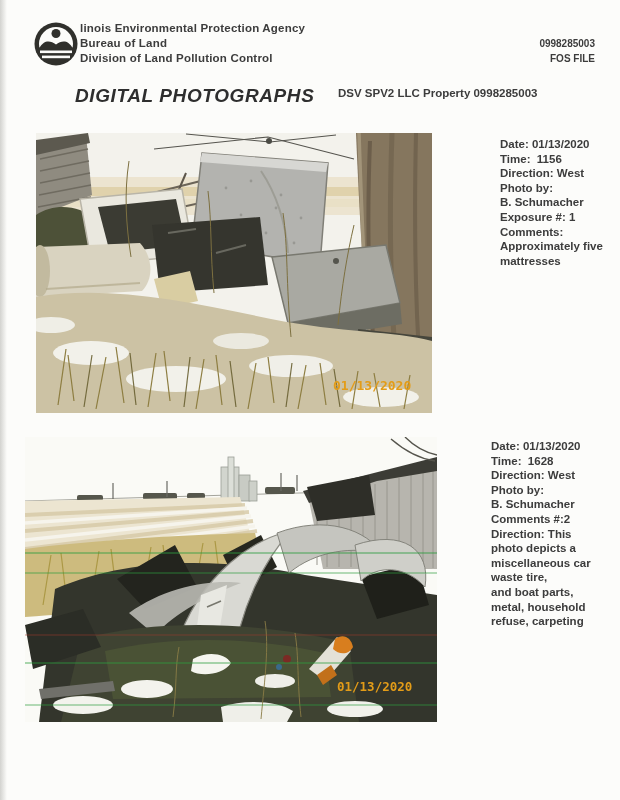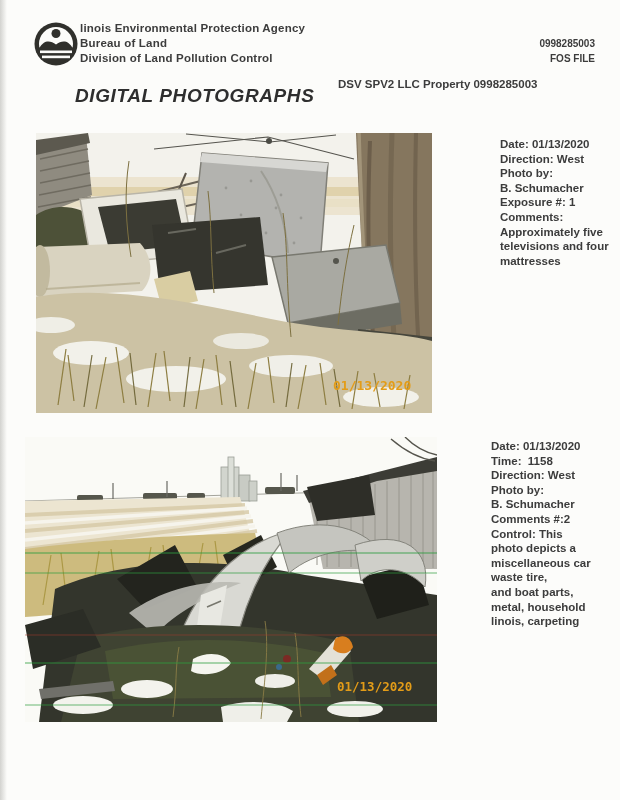--- a/index.html
+++ b/index.html
@@ -27,21 +27,21 @@
     position:absolute;right:25px;top:36px;width:160px;
     font-size:10px;font-weight:600;line-height:15px;text-align:right;color:#3c3c3c;
   }
   .doc-title{
     position:absolute;left:75px;top:85px;
     font-size:19px;font-weight:bold;font-style:italic;letter-spacing:0.6px;color:#2e2e2e;
     white-space:pre;
     text-align:center;
   }
   .property-label{
-    position:absolute;left:338px;top:78px;
+    position:absolute;left:338px;top:87px;
     font-size:11.5px;font-weight:600;color:#3c3c3c;white-space:pre;
   }
   .photo{position:absolute;display:block;}
   .photo-1{left:36px;top:133px;width:396px;height:280px;}
   .photo-2{left:25px;top:437px;width:412px;height:285px;}
   .caption{
     position:absolute;width:150px;
     font-size:11.5px;font-weight:600;line-height:14.6px;color:#3c3c3c;
   }
   .caption div{white-space:pre;padding-left:44px;}
@@ -184,27 +184,27 @@
       <path d="M95,124 C90,92 88,60 93,28"></path>
       <path d="M255,204 C250,152 252,112 247,80"></path>
       <path d="M302,192 C306,152 311,122 318,92"></path>
       <path d="M178,160 C174,120 176,90 172,58"></path>
     </g>
     <text class="ts" x="297" y="257" font-size="13" fill="#e39c18">01/13/2020</text>
   </svg>
 
   <div class="caption caption-1">
     <div>Date: 01/13/2020</div>
+    <div>Time:  1156</div>
     <div>Direction: West</div>
     <div>Photo by:</div>
     <div>B. Schumacher</div>
     <div>Exposure #: 1</div>
     <div>Comments:</div>
     <div>Approximately five</div>
-    <div>televisions and four</div>
     <div>mattresses</div>
   </div>
 
   <svg class="photo photo-2" viewBox="0 0 412 285" preserveAspectRatio="none">
     <rect width="412" height="285" fill="#fafaf6"></rect>
 
     <path d="M0,64 L412,52" stroke="#6a6a60" stroke-width="1" fill="none" opacity="0.6"></path>
     <g fill="#55564c">
       <rect x="52" y="58" width="26" height="6" rx="2"></rect>
         <rect x="118" y="56" width="34" height="7" rx="2"></rect>
@@ -298,26 +298,26 @@
       <path d="M0,136 L412,136" stroke="#2e9e40" opacity="0.7"></path>
       <path d="M0,198 L412,198" stroke="#a23a2e" opacity="0.55"></path>
       <path d="M0,226 L412,226" stroke="#2e9e40" opacity="0.8"></path>
       <path d="M0,268 L412,268" stroke="#2e9e40" opacity="0.7"></path>
     </g>
     <text class="ts" x="312" y="254" font-size="12.5" fill="#e39c18">01/13/2020</text>
   </svg>
 
   <div class="caption caption-2">
     <div>Date: 01/13/2020</div>
-    <div>Time:  1158</div>
+    <div>Time:  1628</div>
     <div>Direction: West</div>
     <div>Photo by:</div>
     <div>B. Schumacher</div>
     <div>Comments #:2</div>
-    <div>Control: This</div>
+    <div>Direction: This</div>
     <div>photo depicts a</div>
     <div>miscellaneous car</div>
     <div>waste tire,</div>
     <div>and boat parts,</div>
     <div>metal, household</div>
-    <div>linois, carpeting</div>
+    <div>refuse, carpeting</div>
   </div>
 </div>
 
 </body></html>

